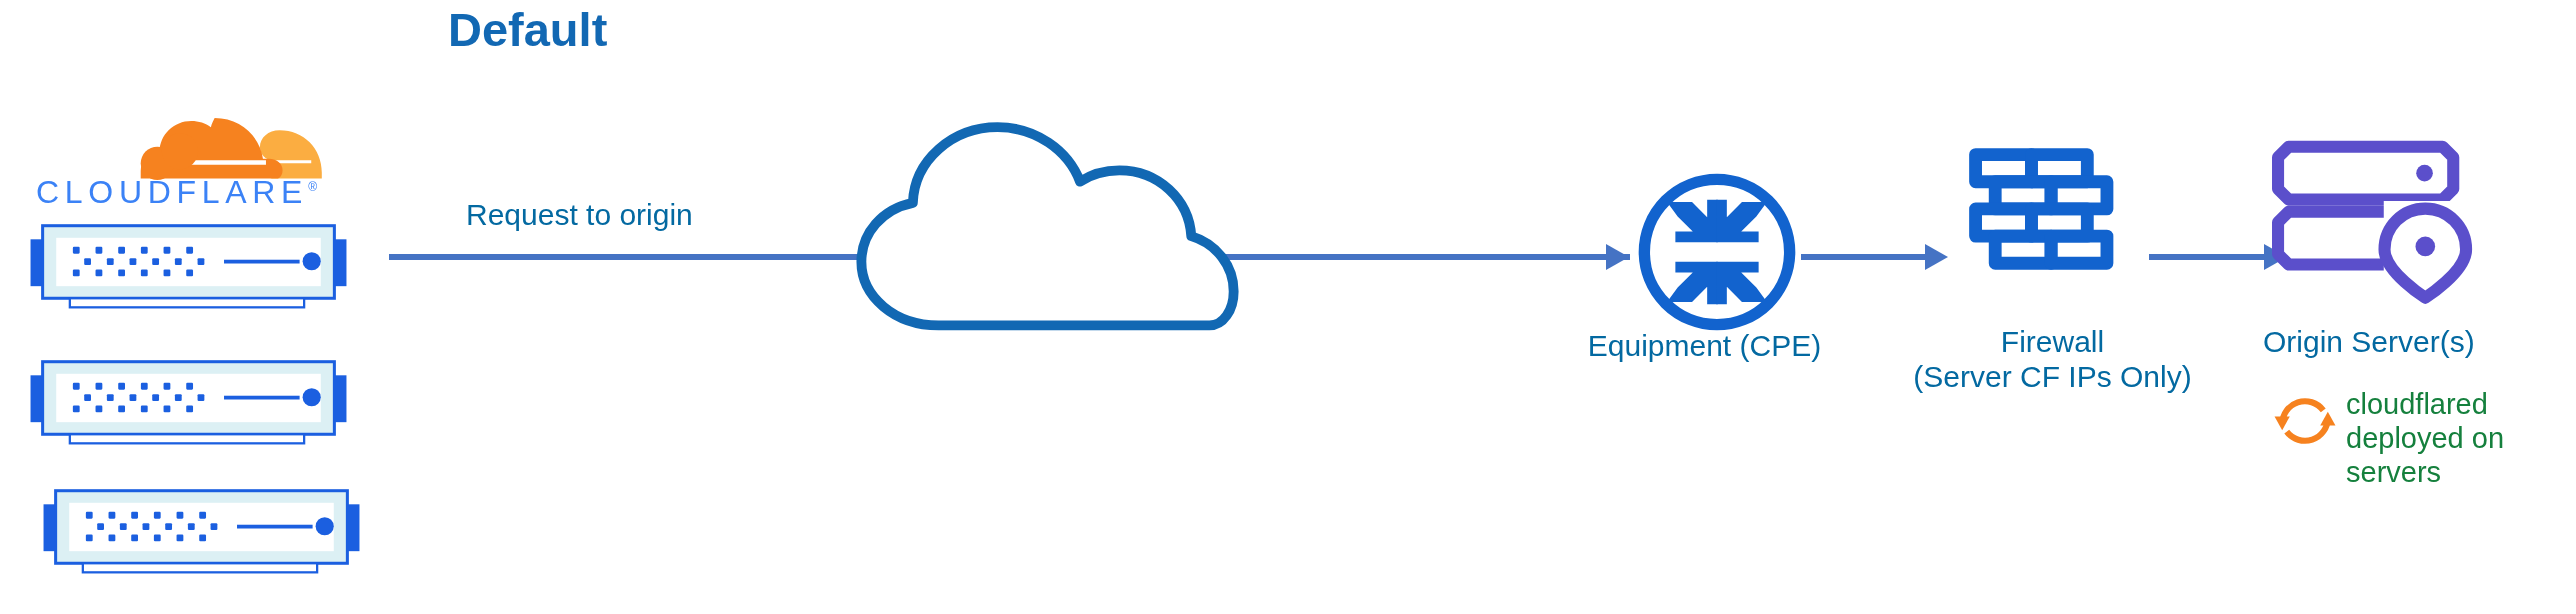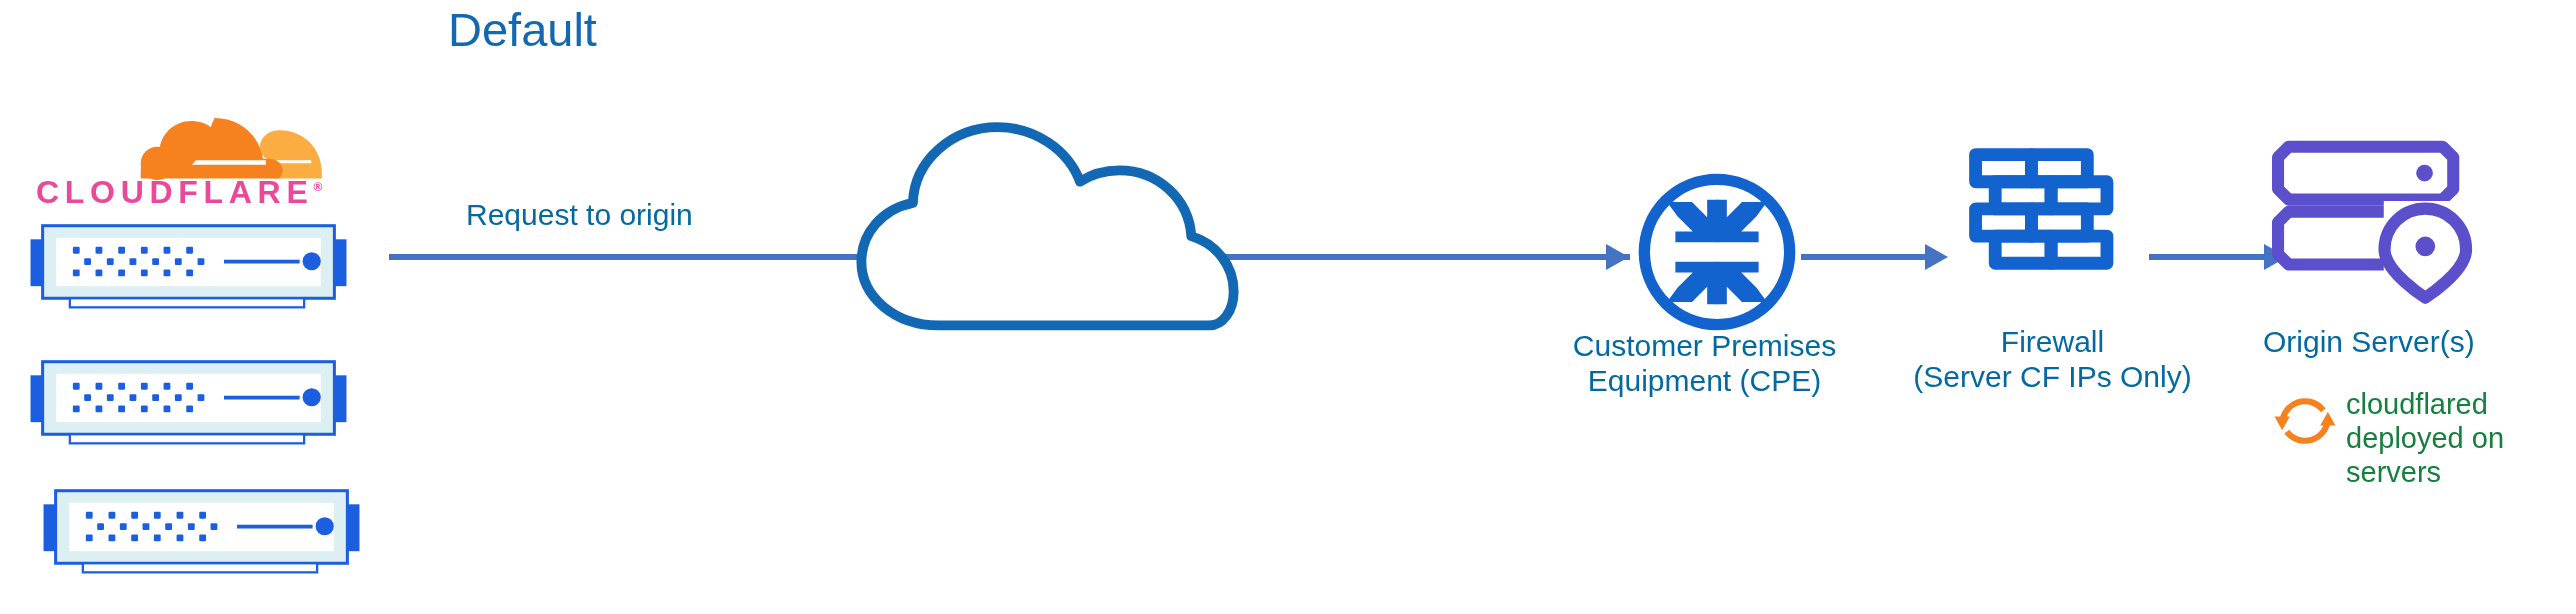--- a/index.html
+++ b/index.html
@@ -20,36 +20,37 @@
   .abs { position: absolute; }
 
   
   #title {
     left: 448px;
     top: 1.5px;
     font-size: 47px;
     color: #1268B3;
     letter-spacing: 0px;
     white-space: nowrap;
+    font-weight: bold;
   }
 
   
   #cf-logo {
     left: 30px;
     top: 106px;
     width: 318px;
     height: 83px;
   }
   #cf-wordmark {
     left: 36px;
     top: 174px;
     font-size: 32px;
-    font-weight: bold;
+    font-weight: normal;
     letter-spacing: 5.7px;
-    color: #ec4899;
+    color: #3b82f6;
     white-space: nowrap;
   }
   #cf-wordmark .reg {
     font-size: 12px;
     vertical-align: super;
     letter-spacing: 0;
   }
 
   
   .rack { width: 325px; height: 91px; }
@@ -257,21 +258,20 @@
 
       <g fill="#1263CE">
         <path d="M45 45 L78 45 L98 65 L98 42 L112 42 L112 98 L56 98 L56 84 L79 84 L59 64 Z"></path>
         <path d="M177 45 L144 45 L124 65 L124 42 L110 42 L110 98 L166 98 L166 84 L143 84 L163 64 Z"></path>
         <path d="M45 177 L78 177 L98 157 L98 180 L112 180 L112 124 L56 124 L56 138 L79 138 L59 158 Z"></path>
         <path d="M177 177 L144 177 L124 157 L124 180 L110 180 L110 124 L166 124 L166 138 L143 138 L163 158 Z"></path>
       </g>
     </svg>
   </div>
   <div class="abs label center" id="lbl-cpe">
-    <div>Customer Premises</div>
     <div>Equipment (CPE)</div>
   </div>
 
   <div class="abs hline" id="line-cpe-fw"></div>
   <div class="abs arrowhead" id="ah-cpe-fw"></div>
 
   <div class="abs" id="icon-firewall">
     <svg width="151" height="151" viewBox="0 0 200 200" xmlns="http://www.w3.org/2000/svg">
       <g fill="none" stroke="#1263CE" stroke-width="17" stroke-linejoin="round">
 

